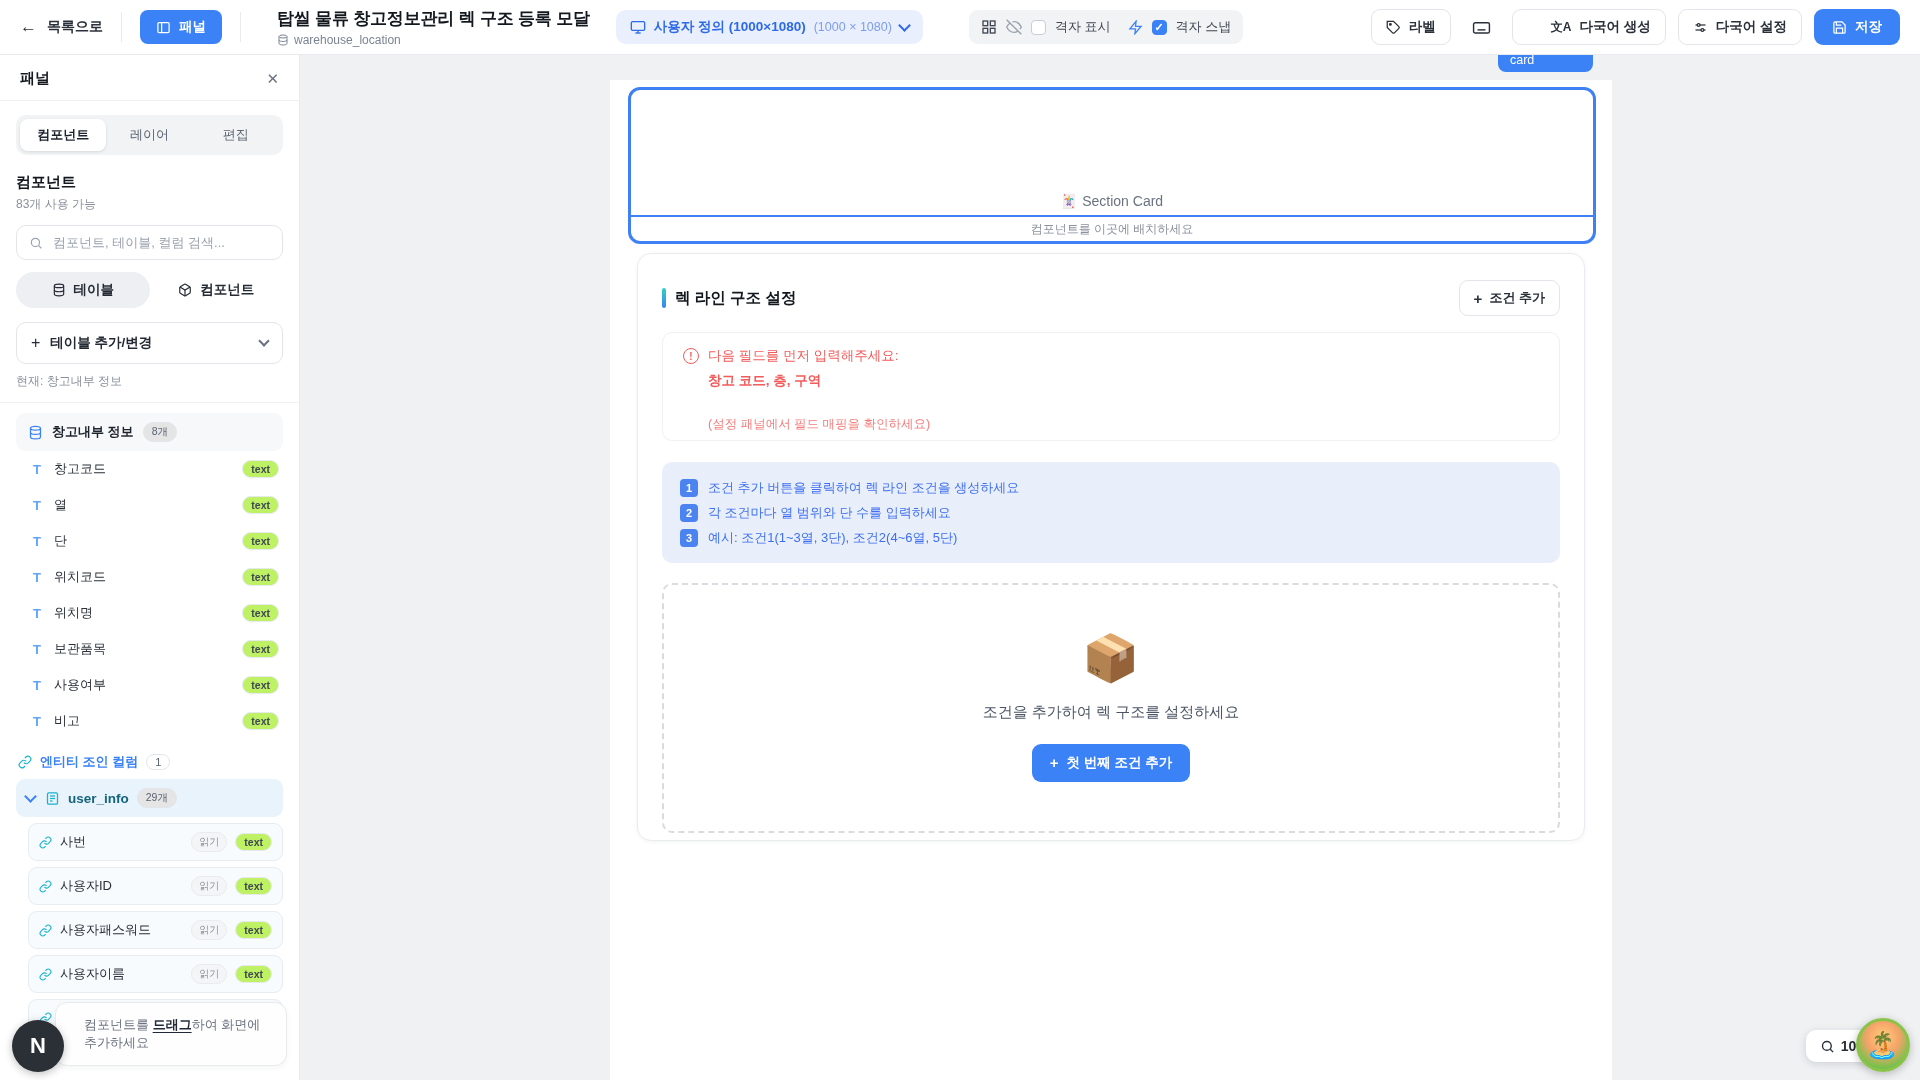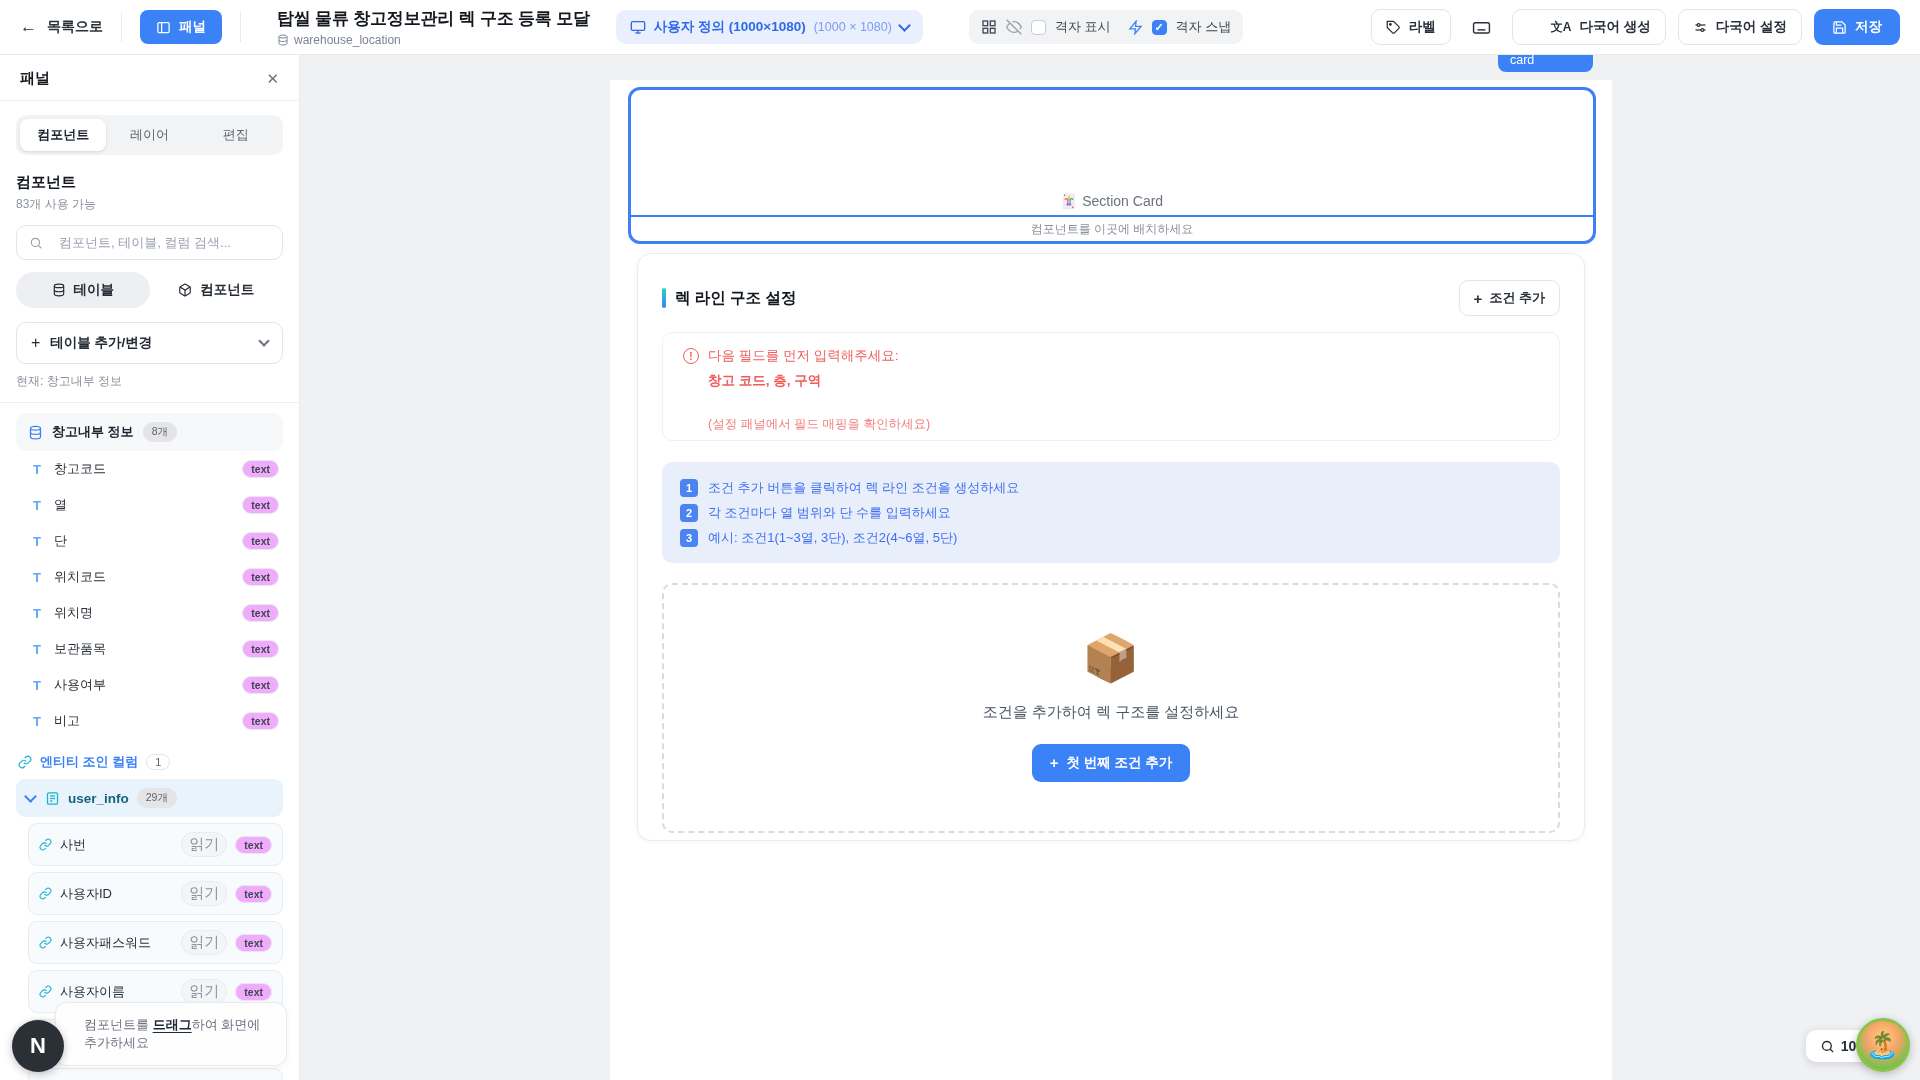--- a/index.html
+++ b/index.html
@@ -45,21 +45,21 @@
     padding:14px 20px 12px; border-bottom:1px solid #eef0f2; }
   .sb-title { font-size:15px; font-weight:700; color:#13181f; }
   .sb-close { font-size:15px; color:#6b7280; cursor:pointer; background:none; border:none; }
   .sb-body { padding:14px 16px 0; }
   .seg { display:flex; background:#f1f3f5; border-radius:10px; padding:4px; }
   .seg-tab { flex:1; text-align:center; font-size:13px; color:#5a6472; padding:7px 0;
     border-radius:8px; cursor:pointer; }
   .seg-tab.active { background:#fff; color:#1c232d; font-weight:700; box-shadow:0 1px 3px rgba(20,30,50,.12); }
   .comp-h { margin-top:18px; font-size:15px; font-weight:700; color:#13181f; }
   .comp-sub { font-size:12px; color:#8a919c; margin-top:4px; }
-  .search-box { margin-top:12px; display:flex; align-items:center; gap:16px;
+  .search-box { margin-top:12px; display:flex; align-items:center; gap:10px;
     border:1px solid #e2e5ea; border-radius:10px; padding:9px 12px; }
   .search-box input { border:none; outline:none; font-size:13px; color:#1f2937; width:100%;
     font-family:"Liberation Sans", sans-serif; }
   .search-box input::placeholder { color:#9aa2ae; }
   .toggle-row { display:flex; margin-top:12px; }
   .toggle-btn { flex:1; display:flex; align-items:center; justify-content:center; gap:8px;
     font-size:13.5px; font-weight:600; color:#242a33; padding:9px 0; border-radius:20px;
     background:transparent; border:none; cursor:pointer; }
   .toggle-btn.active { background:#edeff2; }
   .add-table-btn { margin-top:14px; width:100%; display:flex; align-items:center; gap:10px;
@@ -70,23 +70,23 @@
   .sb-div { height:1px; background:#eef0f2; margin:12px -16px 10px; }
 
   .tbl-group-row { display:flex; align-items:center; gap:9px; background:#f7f8fa;
     border-radius:9px; padding:9px 12px; cursor:pointer; }
   .tbl-group-name { font-size:13px; font-weight:700; color:#1c232d; }
   .pill-outline { font-size:10.5px; color:#5a6472; border:1px solid #e2e5ea; background:#e5e5e5;
     border-radius:999px; padding:2px 8px; }
   .field-row { display:flex; align-items:center; gap:10px; padding:9px 4px 9px 14px; cursor:grab; }
   .t-icon { color:#60a5fa; font-weight:700; font-size:13px; width:14px; text-align:center; }
   .field-label { font-size:13px; color:#2a3039; flex:1; }
-  .type-pill { font-size:10.5px; font-weight:700; color:#3f4753; background:#f0abfc;
+  .type-pill { font-size:10.5px; font-weight:700; color:#3f4753; background:#bef264;
     border:1px solid #e6e9ed; border-radius:999px; padding:2px 8px; }
-  .mode-pill { font-size:15px; color:#8a919c; background:#f4f5f7; border:1px solid #e9ebee;
+  .mode-pill { font-size:10px; color:#8a919c; background:#f4f5f7; border:1px solid #e9ebee;
     border-radius:999px; padding:2px 7px; }
 
   .join-head { display:flex; align-items:center; gap:8px; margin:14px 2px 8px; }
   .join-head .lbl { font-size:13px; color:#3b82f6;font-weight:bold; }
   .circle-badge { font-size:11px; color:#5a6472; border:1px solid #e2e5ea; border-radius:999px;
     padding:1px 8px; background:#fff; }
   .join-table-row { display:flex; align-items:center; gap:8px; background:#e9f3fb;
     border-radius:9px; padding:9px 10px; cursor:pointer; }
   .join-table-name { font-size:13.5px; font-weight:700; color:#15647e; }
   .join-field-row { display:flex; align-items:center; gap:8px; background:#f7fbfe;

